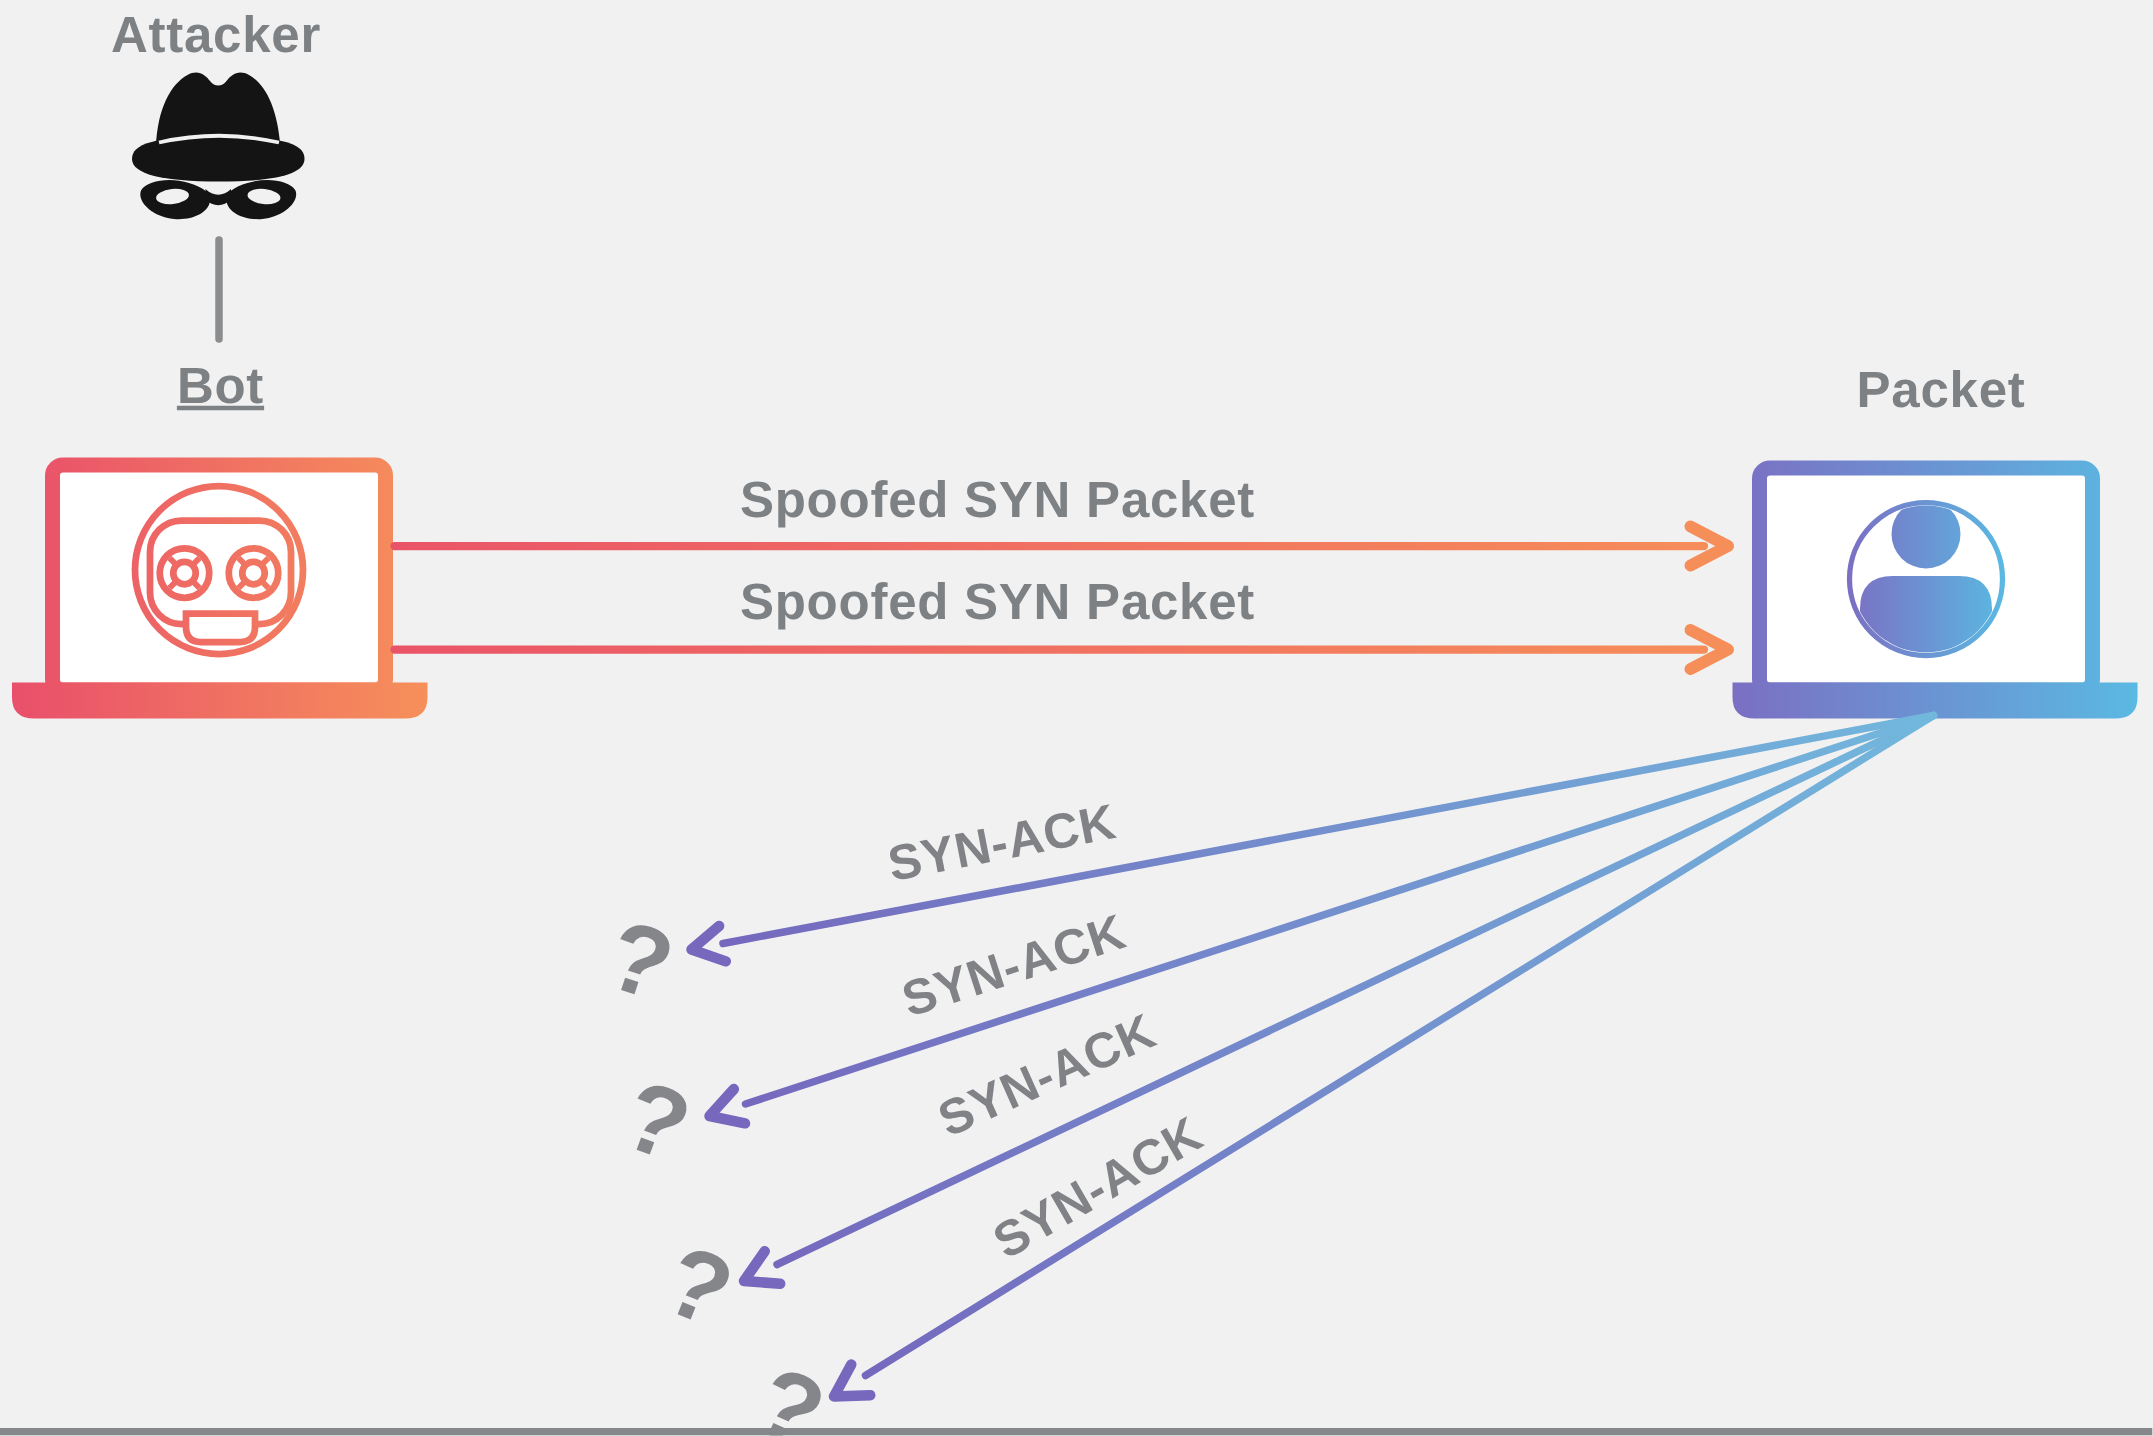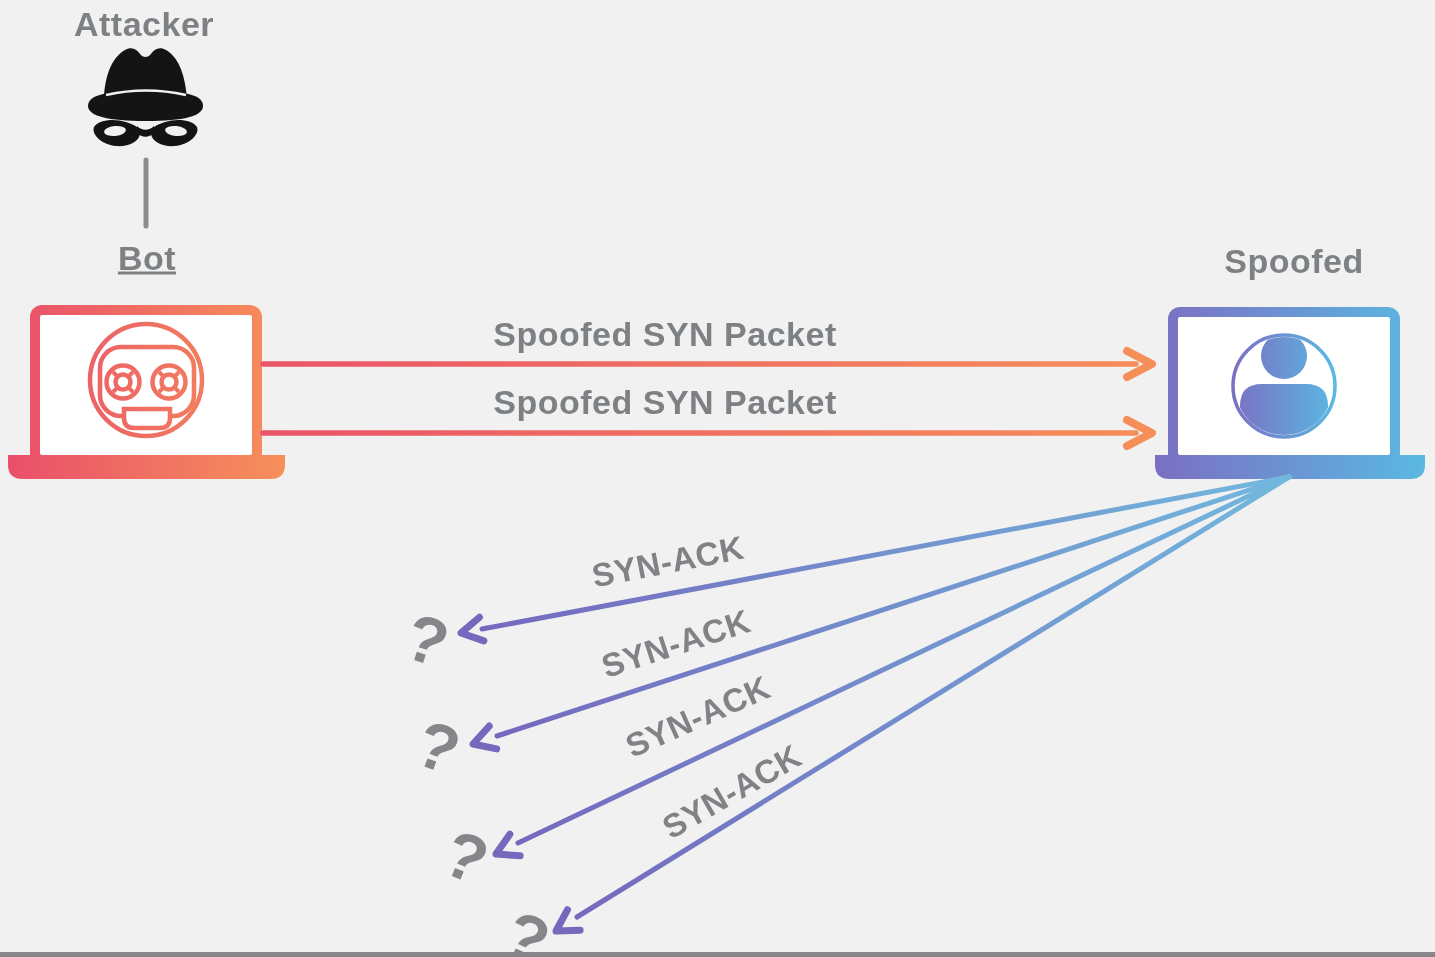--- a/index.html
+++ b/index.html
@@ -150,21 +150,21 @@
       <path d="M -21,-12 L 0,0 L -21,12" stroke="#7767bd" stroke-width="7" transform="translate(556,931) rotate(148.2)"></path>
     </g>
 
     <rect x="0" y="952" width="1435" height="5" fill="#85878a"></rect>
   </svg>
 
   <div class="lbl" style="left:144px;top:24px;">Attacker</div>
 
   <div class="lbl" style="left:147px;top:258px;text-decoration:underline;">Bot</div>
 
-  <div class="lbl" style="left:1294px;top:261px;">Spoofed</div>
+  <div class="lbl" style="left:1294px;top:261px;">Packet</div>
 
   <div class="lbl" style="left:665px;top:334px;">Spoofed SYN Packet</div>
 
   <div class="lbl" style="left:665px;top:402px;">Spoofed SYN Packet</div>
 
   <div class="lbl synack" style="left:668px;top:562px;transform:translate(-50%,-50%) rotate(-11deg);">SYN-ACK</div>
 
   <div class="lbl synack" style="left:676px;top:644px;transform:translate(-50%,-50%) rotate(-18deg);">SYN-ACK</div>
 
   <div class="lbl synack" style="left:698px;top:717px;transform:translate(-50%,-50%) rotate(-24deg);">SYN-ACK</div>

